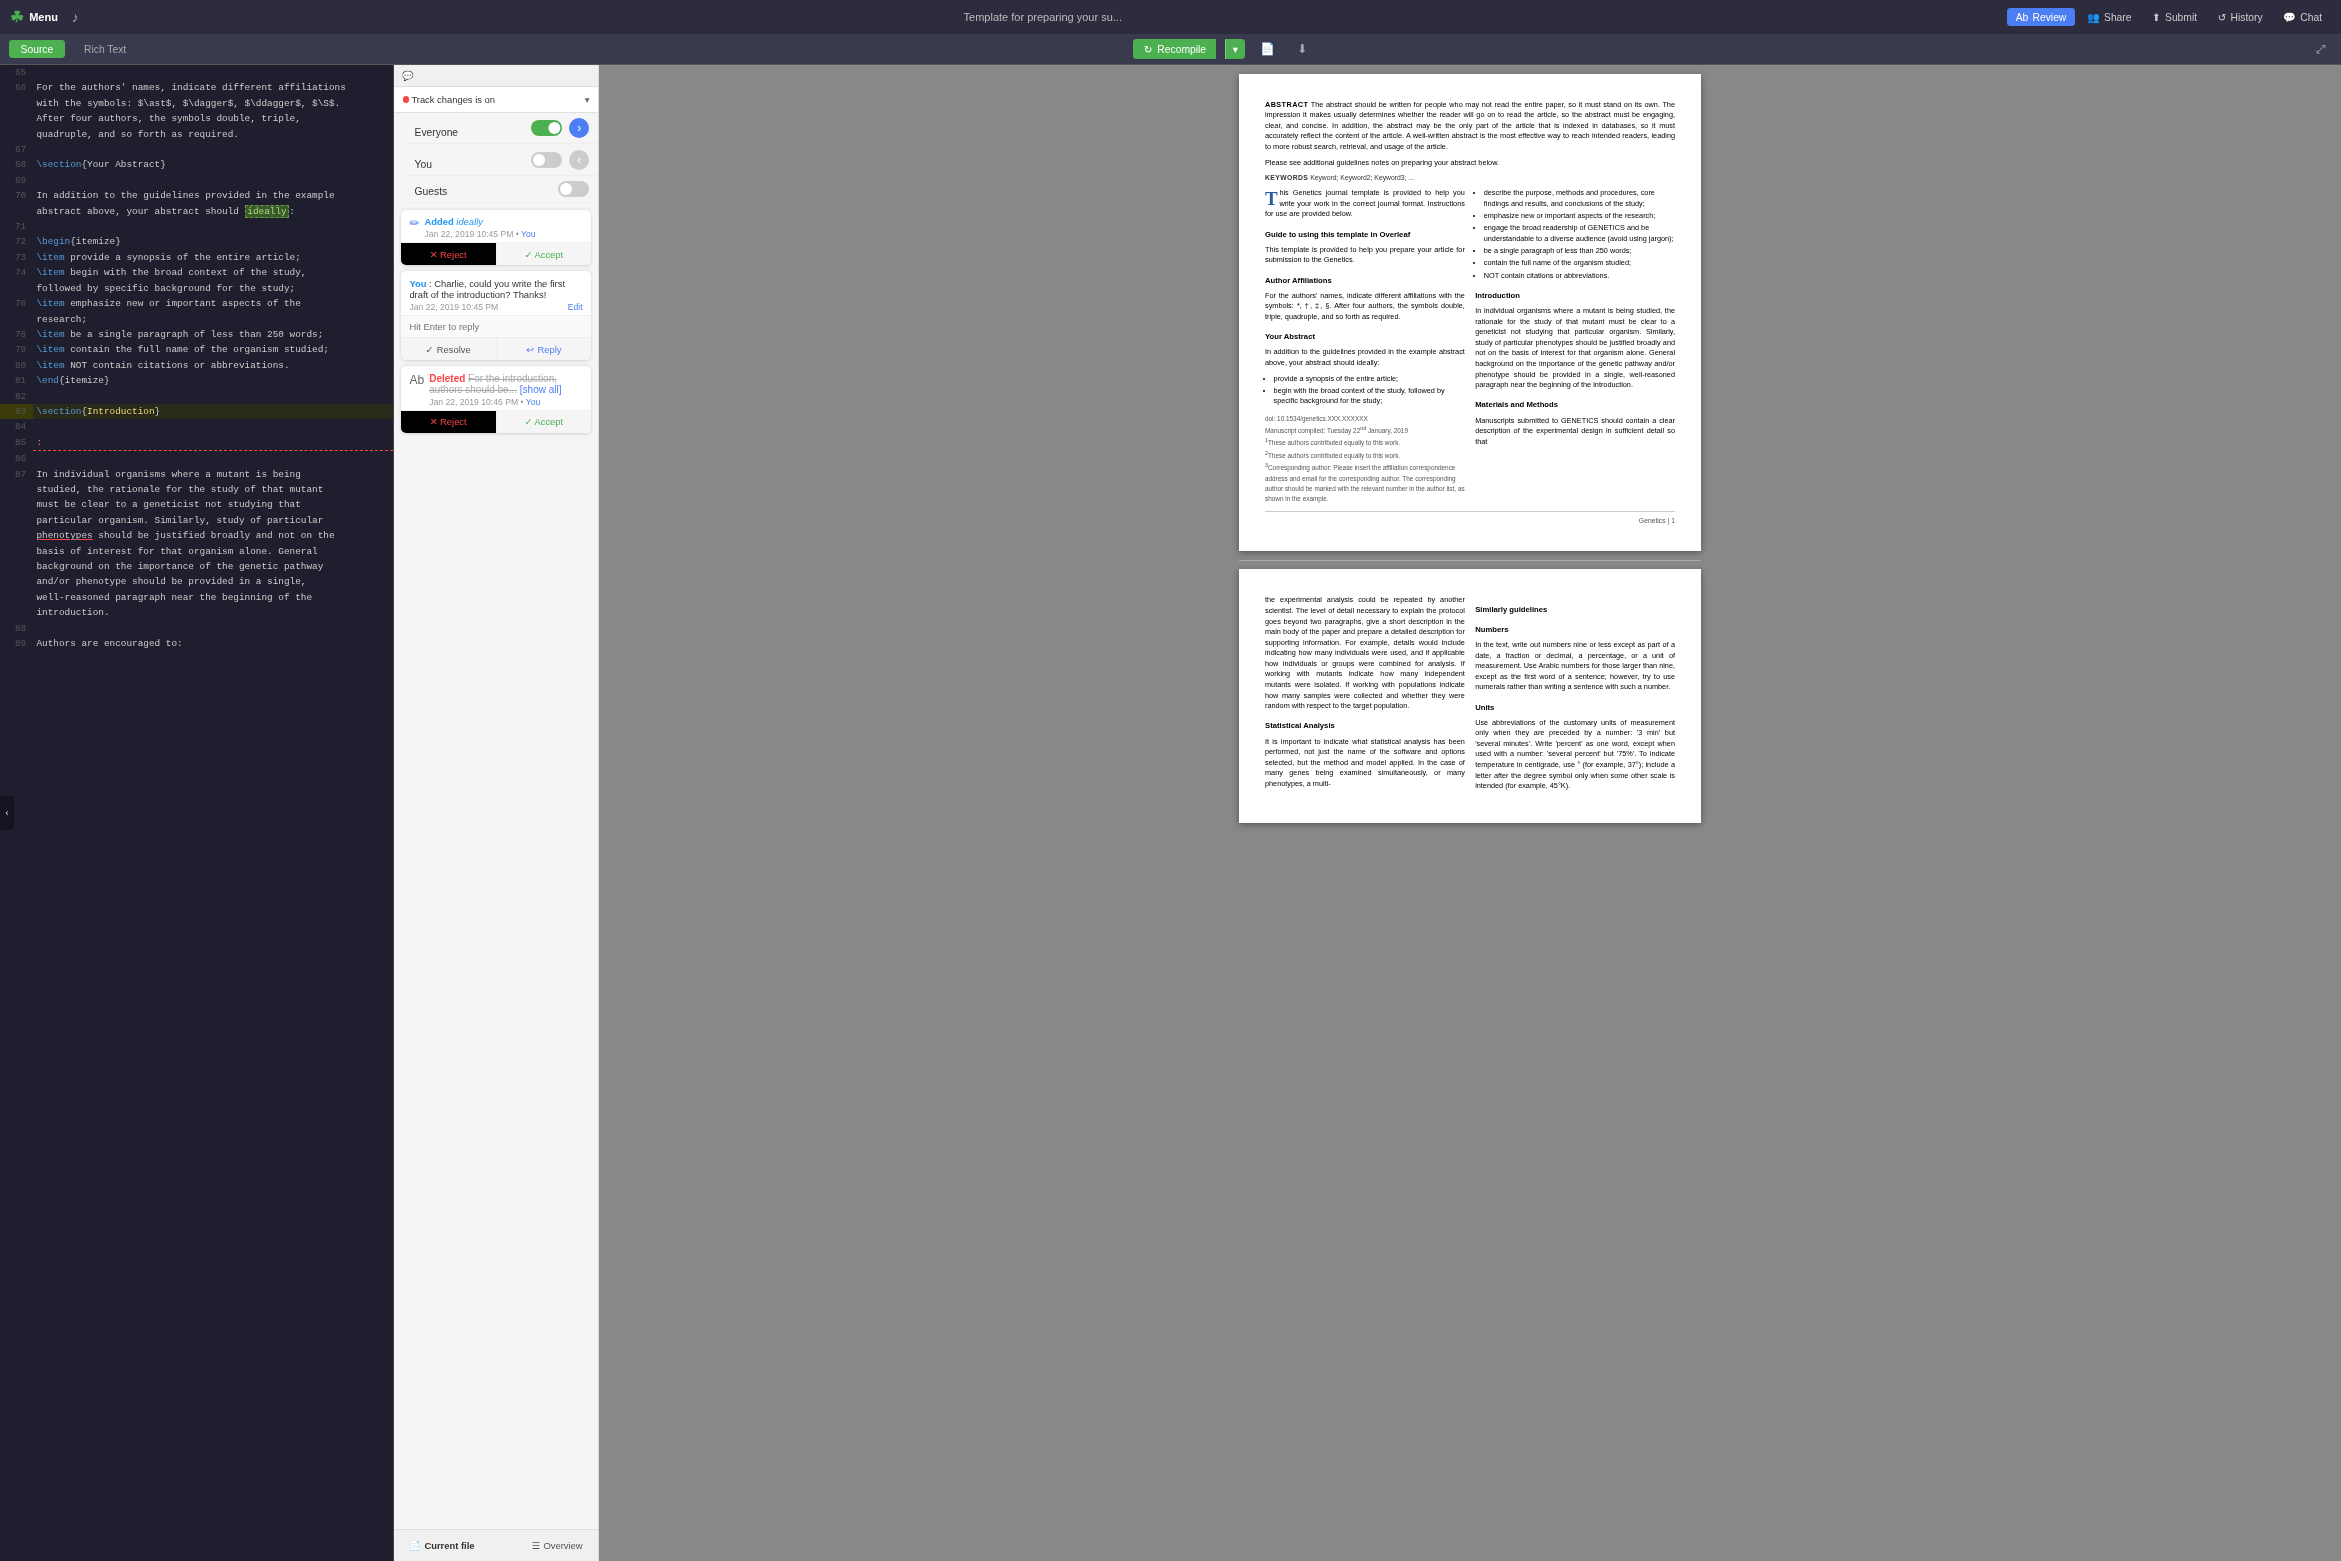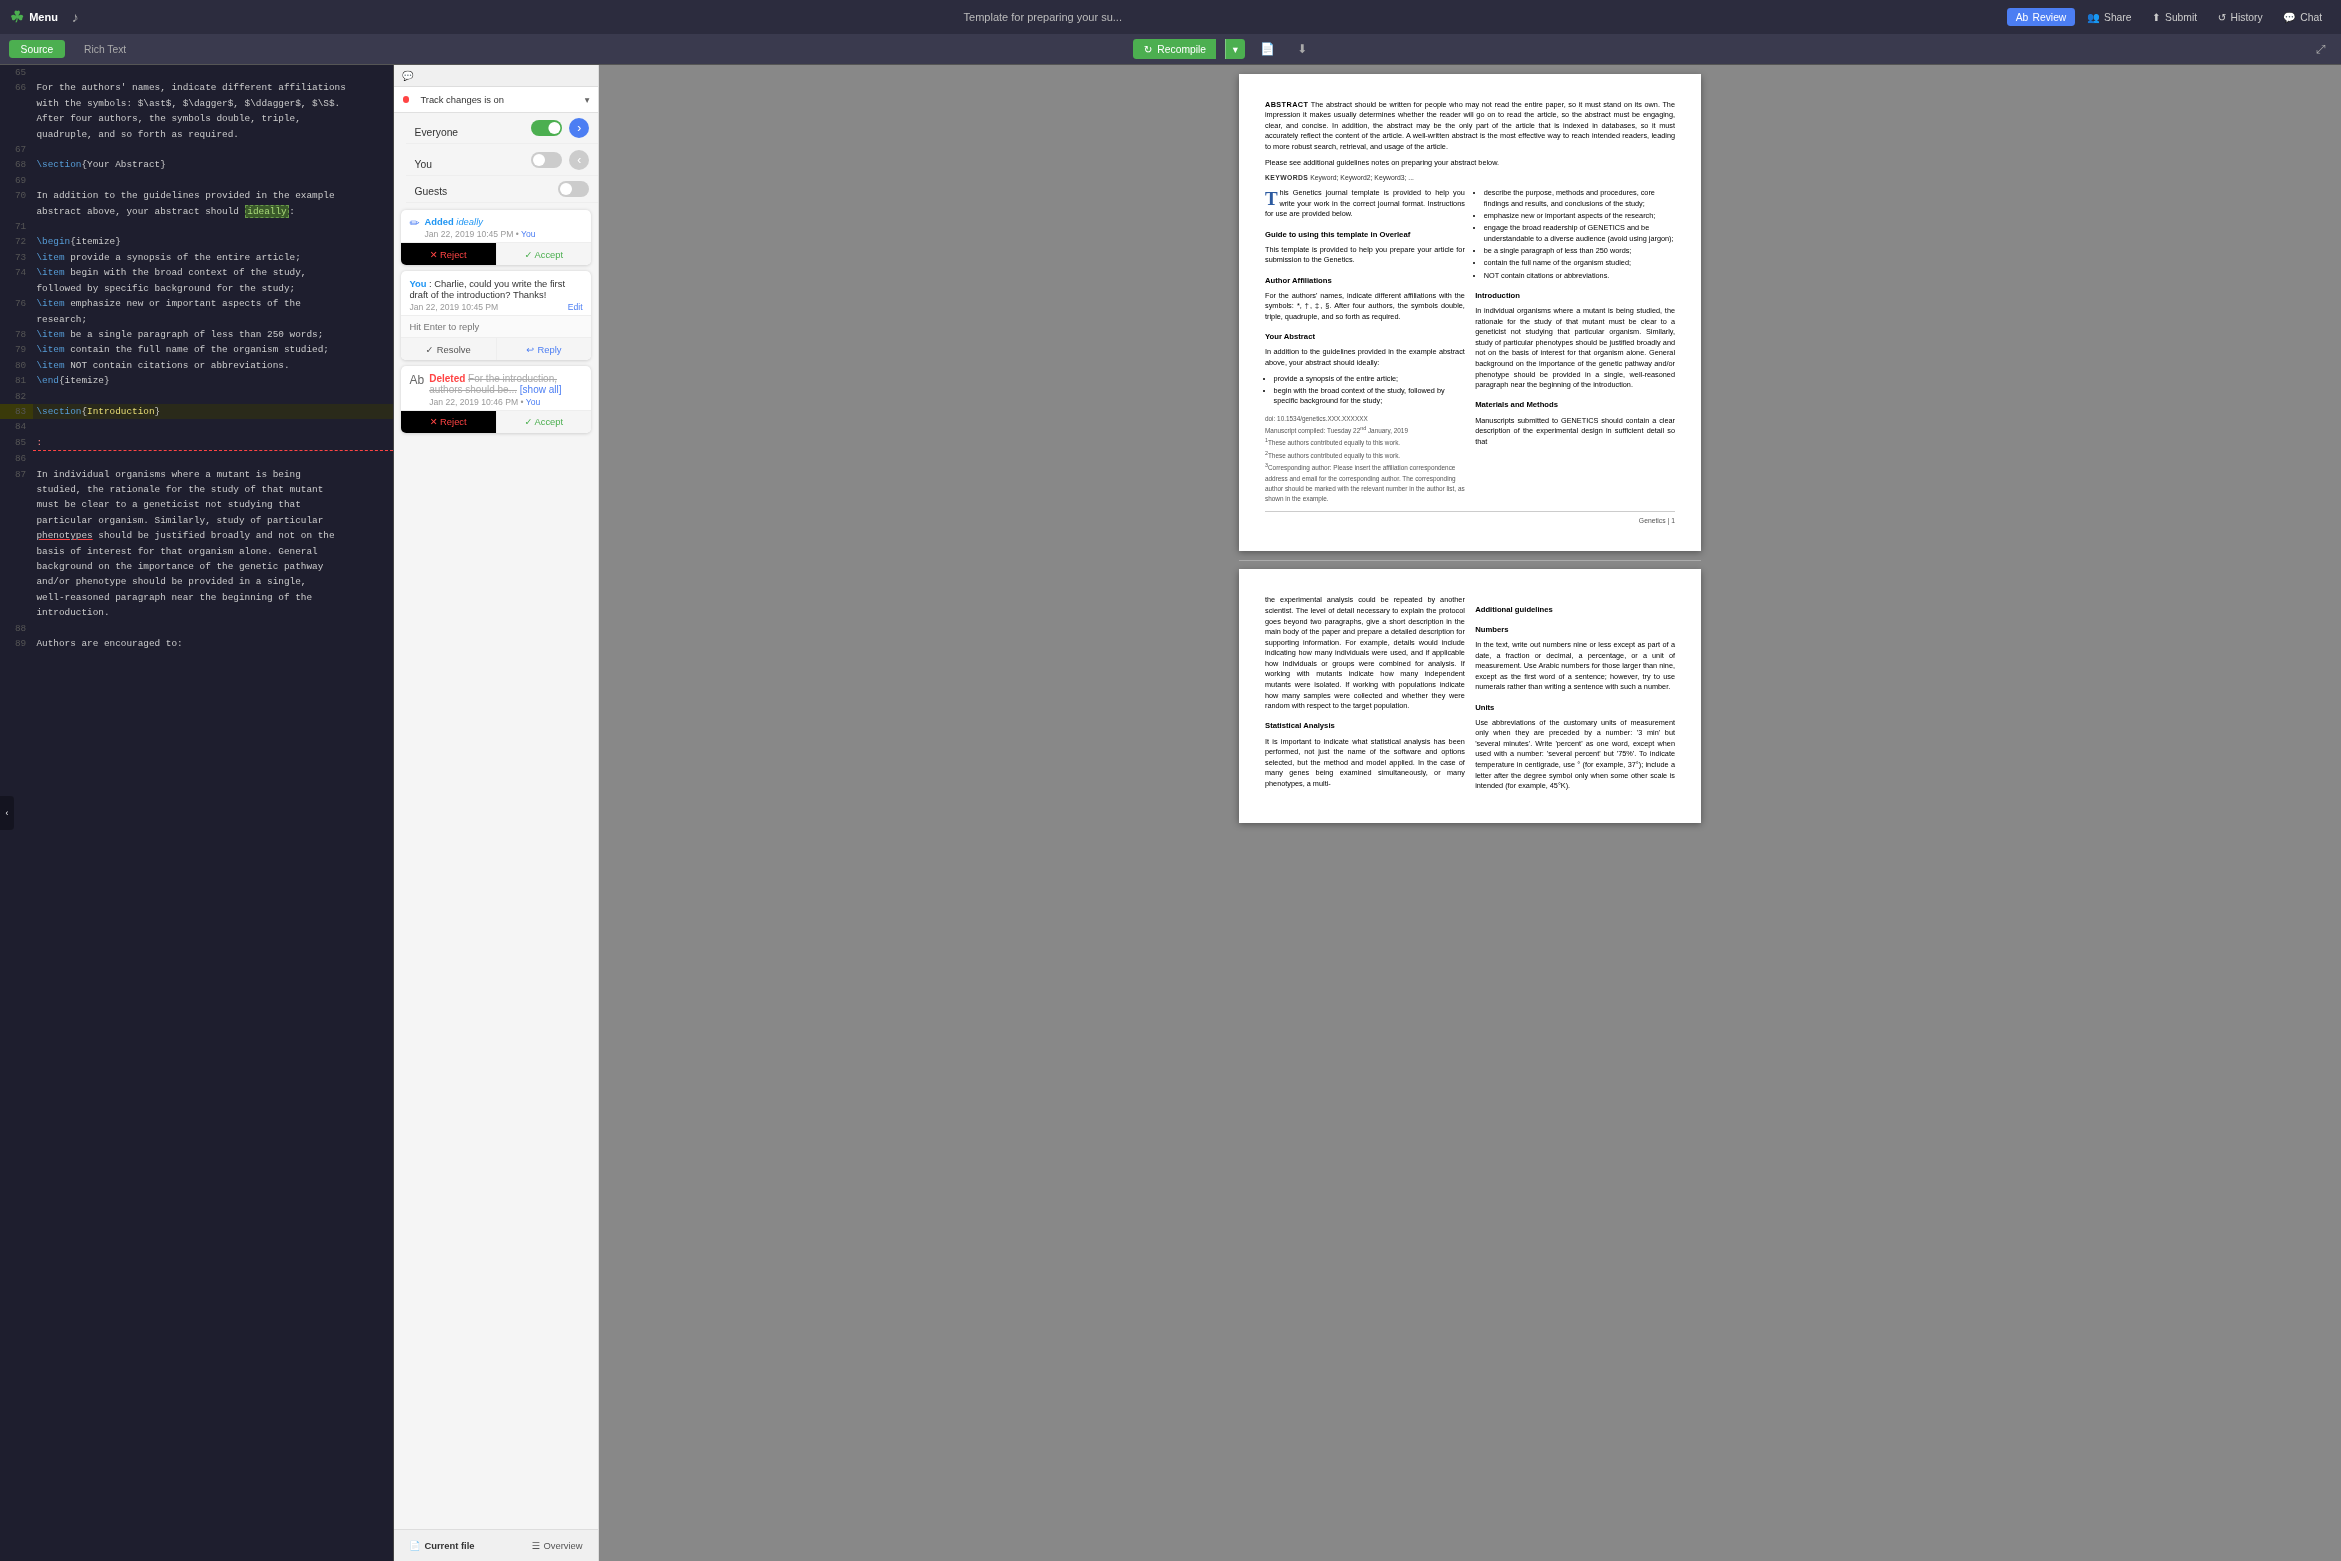--- a/index.html
+++ b/index.html
@@ -55,21 +55,21 @@
     .line-content .keyword { color: #569cd6; }
     .line-content .ideally-highlight { background: #3a5a2a; border: 0.9px dashed #6a9a4a; color: #aada7a; padding: 0 1.7px; }
     .source-panel::-webkit-scrollbar { width: 5.1px; }
     .source-panel::-webkit-scrollbar-track { background: #1e1e2e; }
     .source-panel::-webkit-scrollbar-thumb { background: #555; border-radius: 2.6px; }
 
     
     .comments-panel { width: 205px; background: #f5f5f5; border-right: 0.9px solid #ddd; display: flex; flex-direction: column; flex-shrink: 0; overflow: hidden; }
     .comments-header { background: #f0f0f0; border-bottom: 0.9px solid #ddd; padding: 5.1px 8.6px; font-size: 9.4px; color: #666; display: flex; align-items: center; gap: 5.1px; }
     .track-changes-bar { background: #fff; border-bottom: 0.9px solid #e0e0e0; padding: 6.8px 8.6px; display: flex; align-items: center; justify-content: space-between; font-size: 9.4px; }
-    .tc-label { color: #333; display: flex; align-items: center; gap: 11px; }
+    .tc-label { color: #333; display: flex; align-items: center; gap: 2px; }
     .red-dot { width: 6.8px; height: 6.8px; border-radius: 50%; background: #f44; flex-shrink: 0; }
     .tc-dropdown { color: #666; cursor: pointer; }
     .toggle-row { display: flex; align-items: flex-end; justify-content: space-between; padding: 5.1px 8.6px; border-bottom: 0.9px solid #eee; font-size: 10.3px; margin-left: 12px; }
     .toggle-label { color: #333; }
     .toggle { position: relative; width: 31px; height: 15.4px; }
     .toggle input { opacity: 0; width: 0; height: 0; }
     .toggle-slider { position: absolute; cursor: pointer; top: 0; left: 0; right: 0; bottom: 0; border-radius: 15.4px; transition: 0.3s; }
     .toggle-slider.on { background: #4caf50; }
     .toggle-slider.off { background: #ccc; }
     .toggle-slider:before { content: ''; position: absolute; height: 12px; width: 12px; left: 1.7px; bottom: 1.7px; background: white; border-radius: 50%; transition: 0.3s; }
@@ -472,21 +472,21 @@
       <div class="page-divider"></div>
 
       <div class="preview-page">
         <div class="preview-two-col">
           <div>
             <p>the experimental analysis could be repeated by another scientist. The level of detail necessary to explain the protocol goes beyond two paragraphs, give a short description in the main body of the paper and prepare a detailed description for supporting information. For example, details would include indicating how many individuals were used, and if applicable how individuals or groups were combined for analysis. If working with mutants indicate how many independent mutants were isolated. If working with populations indicate how many samples were collected and whether they were random with respect to the target population.</p>
             <p class="preview-section-title">Statistical Analysis</p>
             <p>It is important to indicate what statistical analysis has been performed, not just the name of the software and options selected, but the method and model applied. In the case of many genes being examined simultaneously, or many phenotypes, a multi-</p>
           </div>
           <div>
-            <p class="preview-section-title">Additional guidelines</p>
+            <p class="preview-section-title">Similarly guidelines</p>
             <p class="preview-section-title">Numbers</p>
             <p>In the text, write out numbers nine or less except as part of a date, a fraction or decimal, a percentage, or a unit of measurement. Use Arabic numbers for those larger than nine, except as the first word of a sentence; however, try to use numerals rather than writing a sentence with such a number.</p>
             <p class="preview-section-title">Units</p>
             <p>Use abbreviations of the customary units of measurement only when they are preceded by a number: '3 min' but 'several minutes'. Write 'percent' as one word, except when used with a number: 'several percent' but '75%'. To indicate temperature in centigrade, use ° (for example, 37°); include a letter after the degree symbol only when some other scale is intended (for example, 45°K).</p>
           </div>
         </div>
       </div>
 
     </div>
   </div>

